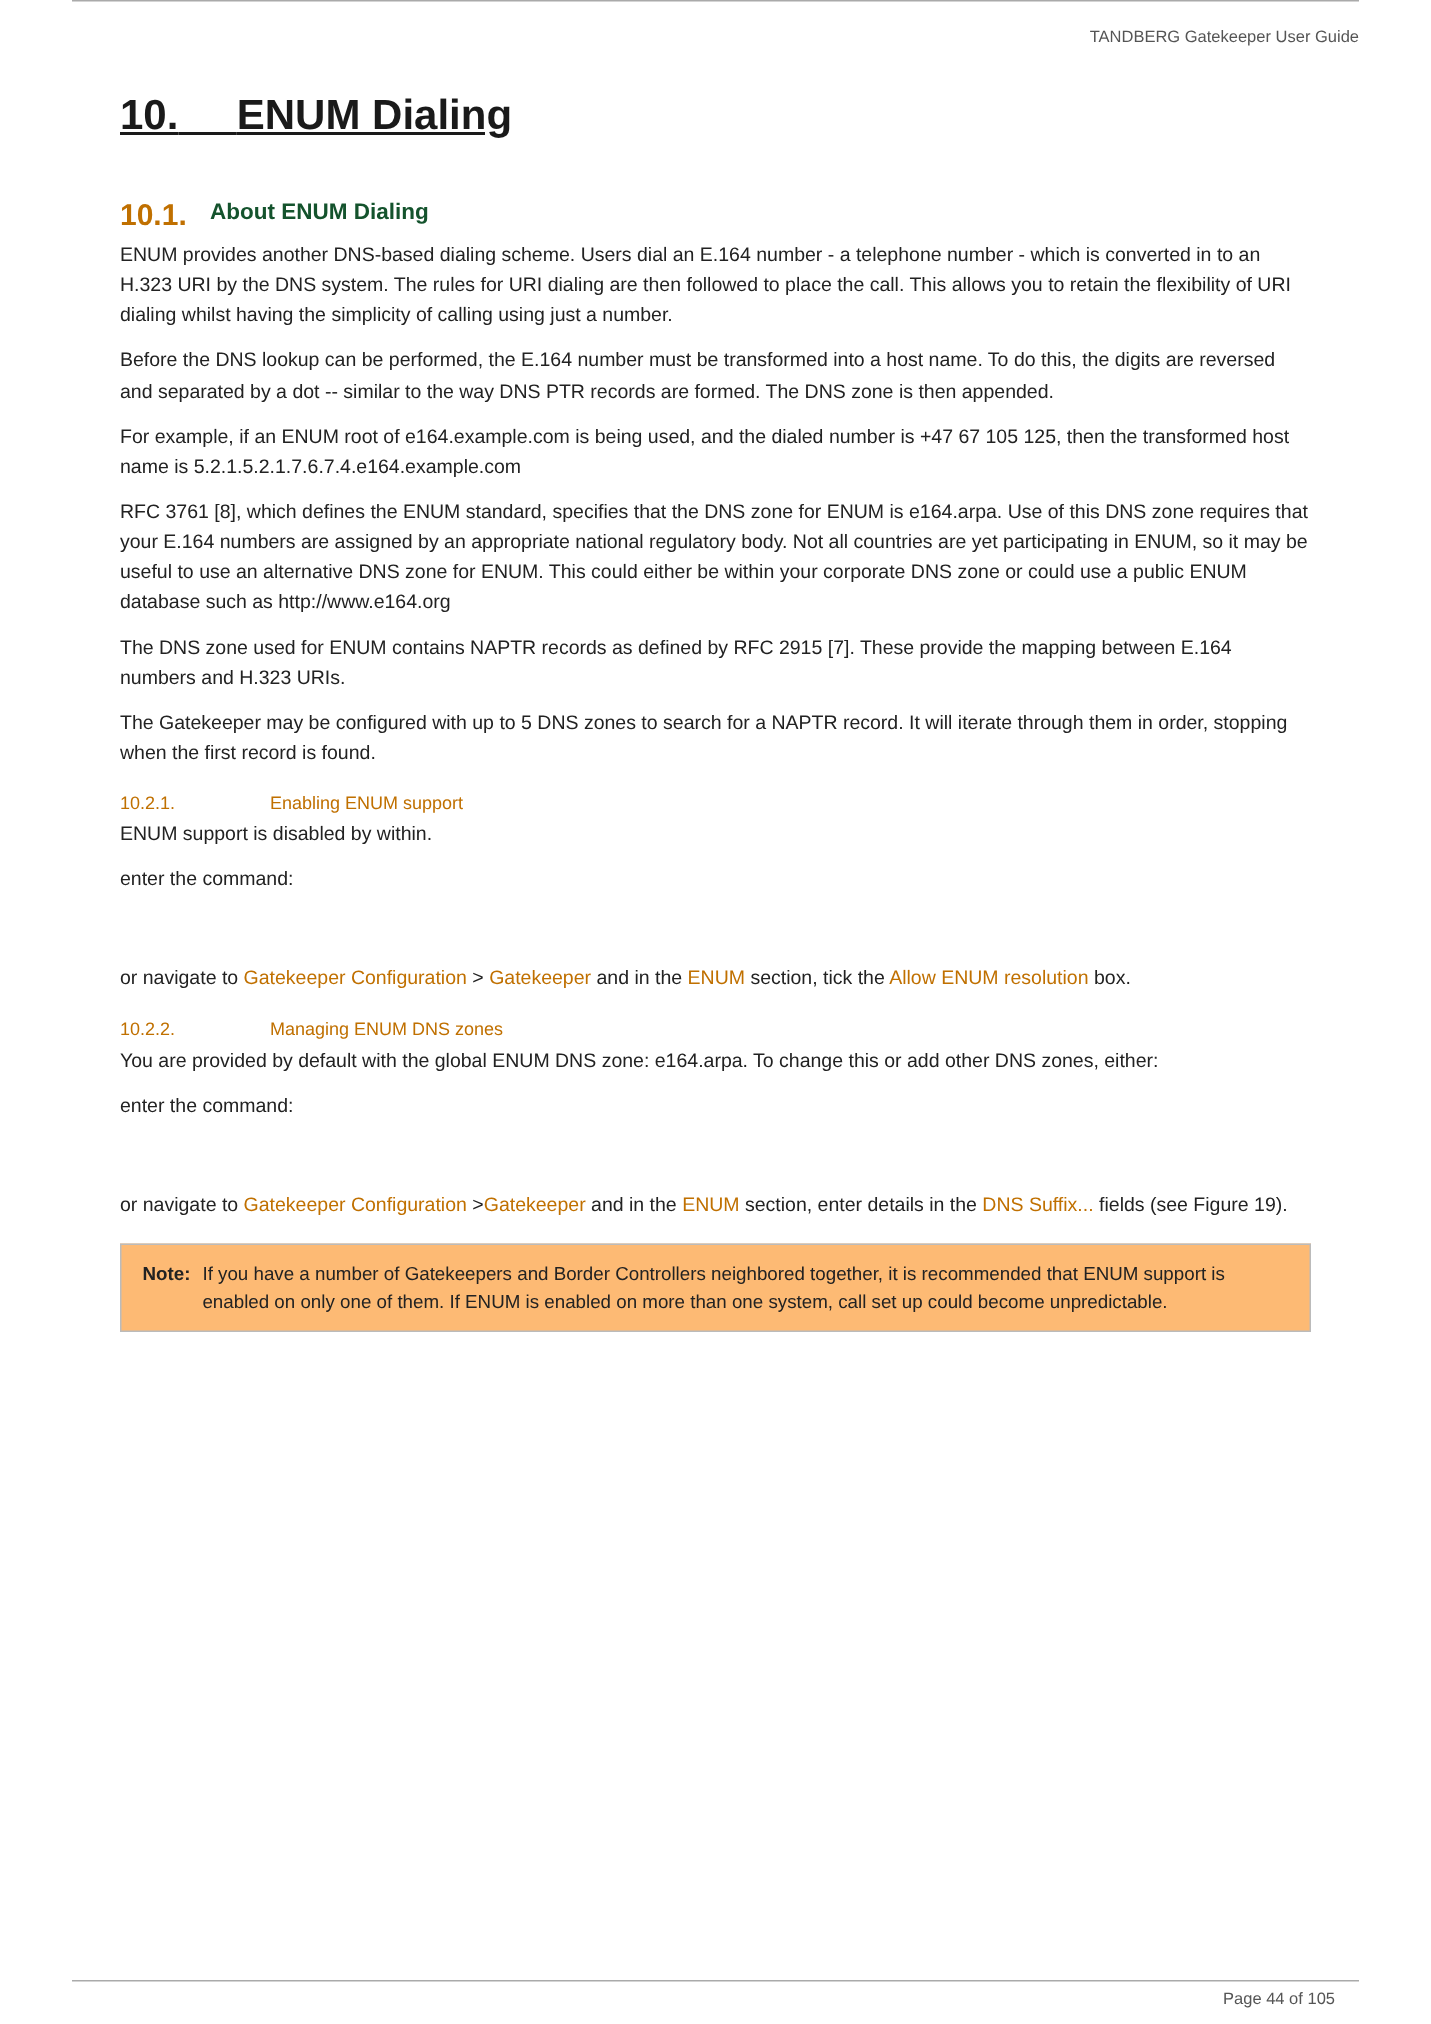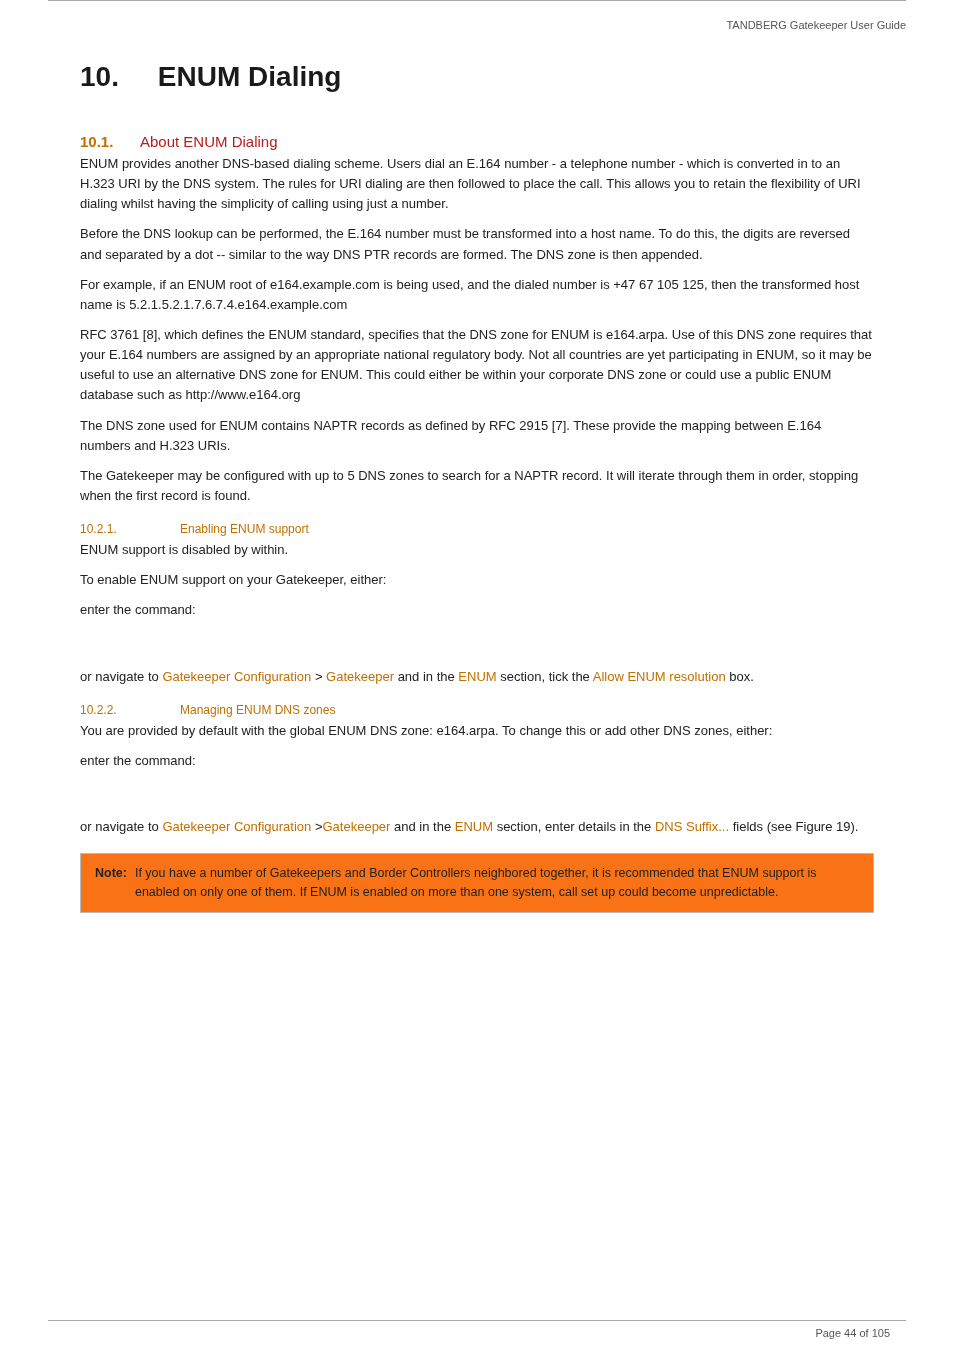--- a/index.html
+++ b/index.html
@@ -30,39 +30,40 @@
     }
     .content {
       padding: 20px 80px 60px 80px;
     }
     .chapter-title {
       font-size: 28px;
       font-weight: bold;
       color: #1a1a1a;
       margin-bottom: 40px;
       margin-top: 10px;
+      text-decoration: underline;
     }
     .body-text {
       font-size: 13px;
       color: #222;
       line-height: 1.55;
       margin-bottom: 10px;
     }
     .link {
       color: #c07000;
       text-decoration: none;
     }
     .note-box {
       border: 1px solid #bbb;
       margin-top: 16px;
       padding: 10px 14px;
       font-size: 12.5px;
       color: #222;
       line-height: 1.5;
-      background: #f97316;
+      background: #fdba74;
     }
     .note-label {
       font-weight: bold;
     }
     .note-inner {
       display: flex;
       gap: 8px;
     }
     .note-content {
       flex: 1;
@@ -82,28 +83,28 @@
       font-size: 11px;
       color: #555;
     }
     .section-row {
       display: flex;
       gap: 0;
       margin-bottom: 4px;
     }
     .section-label-col {
       min-width: 60px;
-      font-size: 15px;
+      font-size: 20px;
       font-weight: bold;
       color: #c07000;
     }
     .section-title-col {
       font-size: 15px;
-      font-weight: normal;
-      color: #b91c1c;
+      font-weight: bold;
+      color: #14532d;
     }
     .subsection-row {
       display: flex;
       gap: 0;
       margin-bottom: 4px;
       margin-top: 16px;
     }
     .subsection-label-col {
       min-width: 100px;
       font-size: 12px;
@@ -147,21 +148,20 @@
     <p class="body-text">The DNS zone used for ENUM contains NAPTR records as defined by RFC 2915 [7]. These provide the mapping between E.164 numbers and H.323 URIs.</p>
     <p class="body-text">The Gatekeeper may be configured with up to 5 DNS zones to search for a NAPTR record. It will iterate through them in order, stopping when the first record is found.</p>
 
 
     <div class="subsection-row">
       <span class="subsection-label-col">10.2.1.</span>
       <span class="subsection-title-col">Enabling ENUM support</span>
     </div>
 
     <p class="body-text">ENUM support is disabled by within.</p>
-    <p class="body-text">To enable ENUM support on your Gatekeeper, either:</p>
     <p class="body-text">enter the command:</p>
 
     <div class="command-space"></div>
 
     <p class="body-text">
       <span>or navigate to </span><a class="link">Gatekeeper Configuration</a><span> &gt; </span><a class="link">Gatekeeper</a><span> and in the </span><a class="link">ENUM</a><span> section, tick the </span><a class="link">Allow ENUM resolution</a><span> box.</span>
     </p>
 
     <div class="subsection-row">
       <span class="subsection-label-col">10.2.2.</span>

